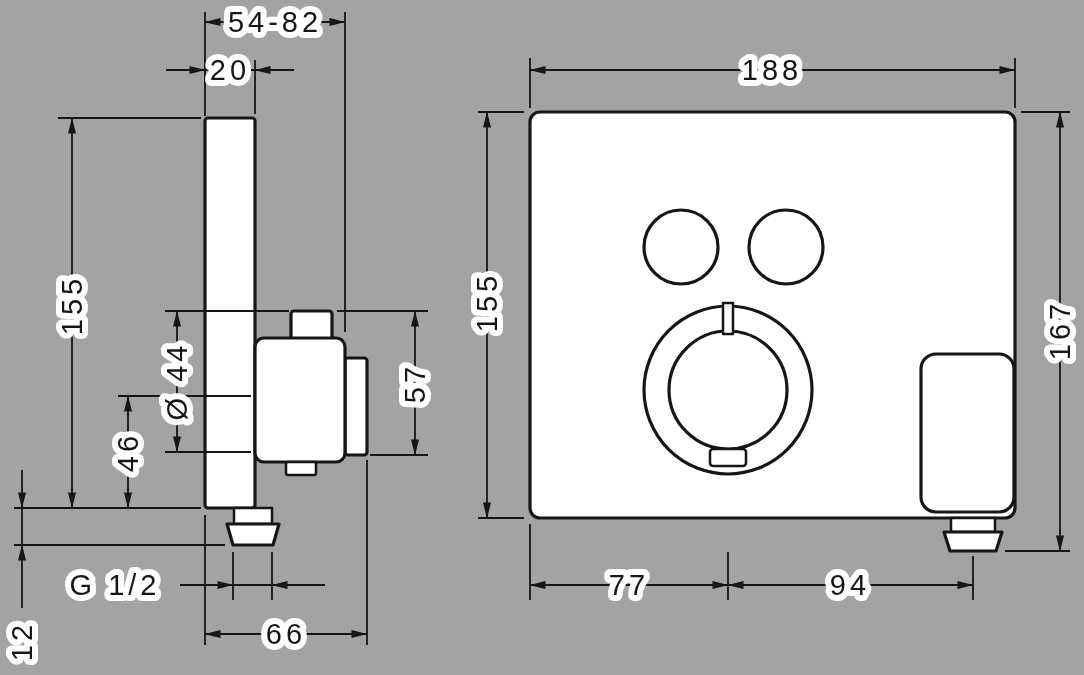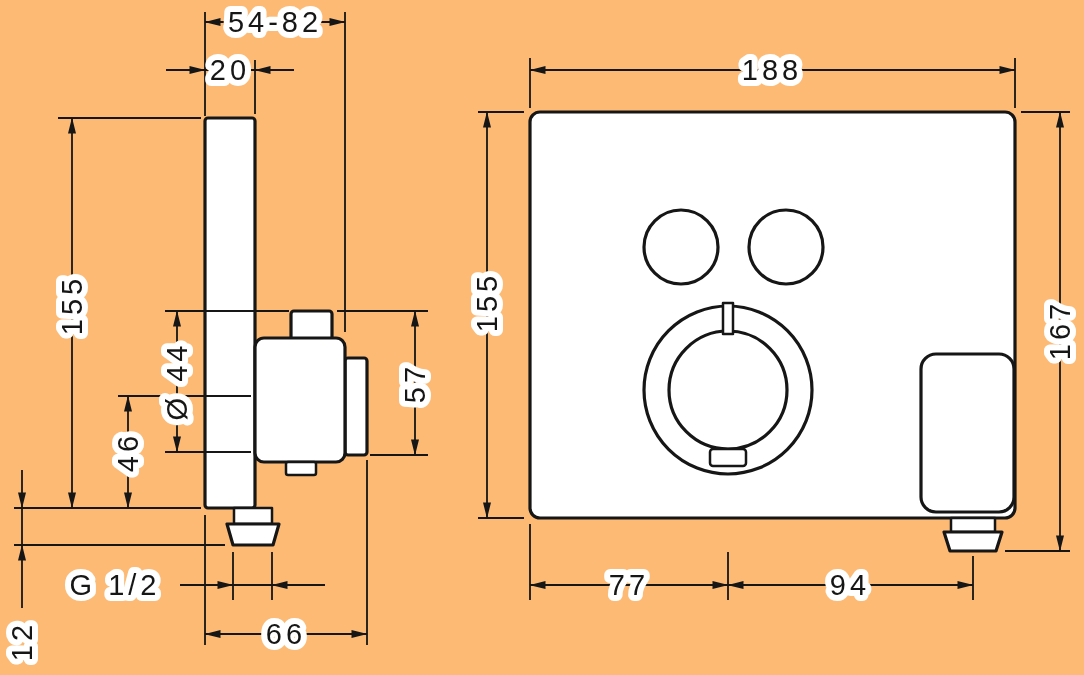--- a/index.html
+++ b/index.html
@@ -3,21 +3,21 @@
 <meta charset="utf-8">
 <style>
   html, body {
     margin: 0;
     padding: 0;
     background: #ffffff;
   }
   .canvas-wrap {
     width: 1084px;
     height: 675px;
-    background: #fdba74;
+    background: #a3a3a3;
     position: relative;
   }
   svg { display: block; }
   .shape {
     fill: #ffffff;
     stroke: #161616;
     stroke-width: 3.2;
     stroke-linejoin: round;
   }
   .shape-thin { stroke-width: 2.5; }

